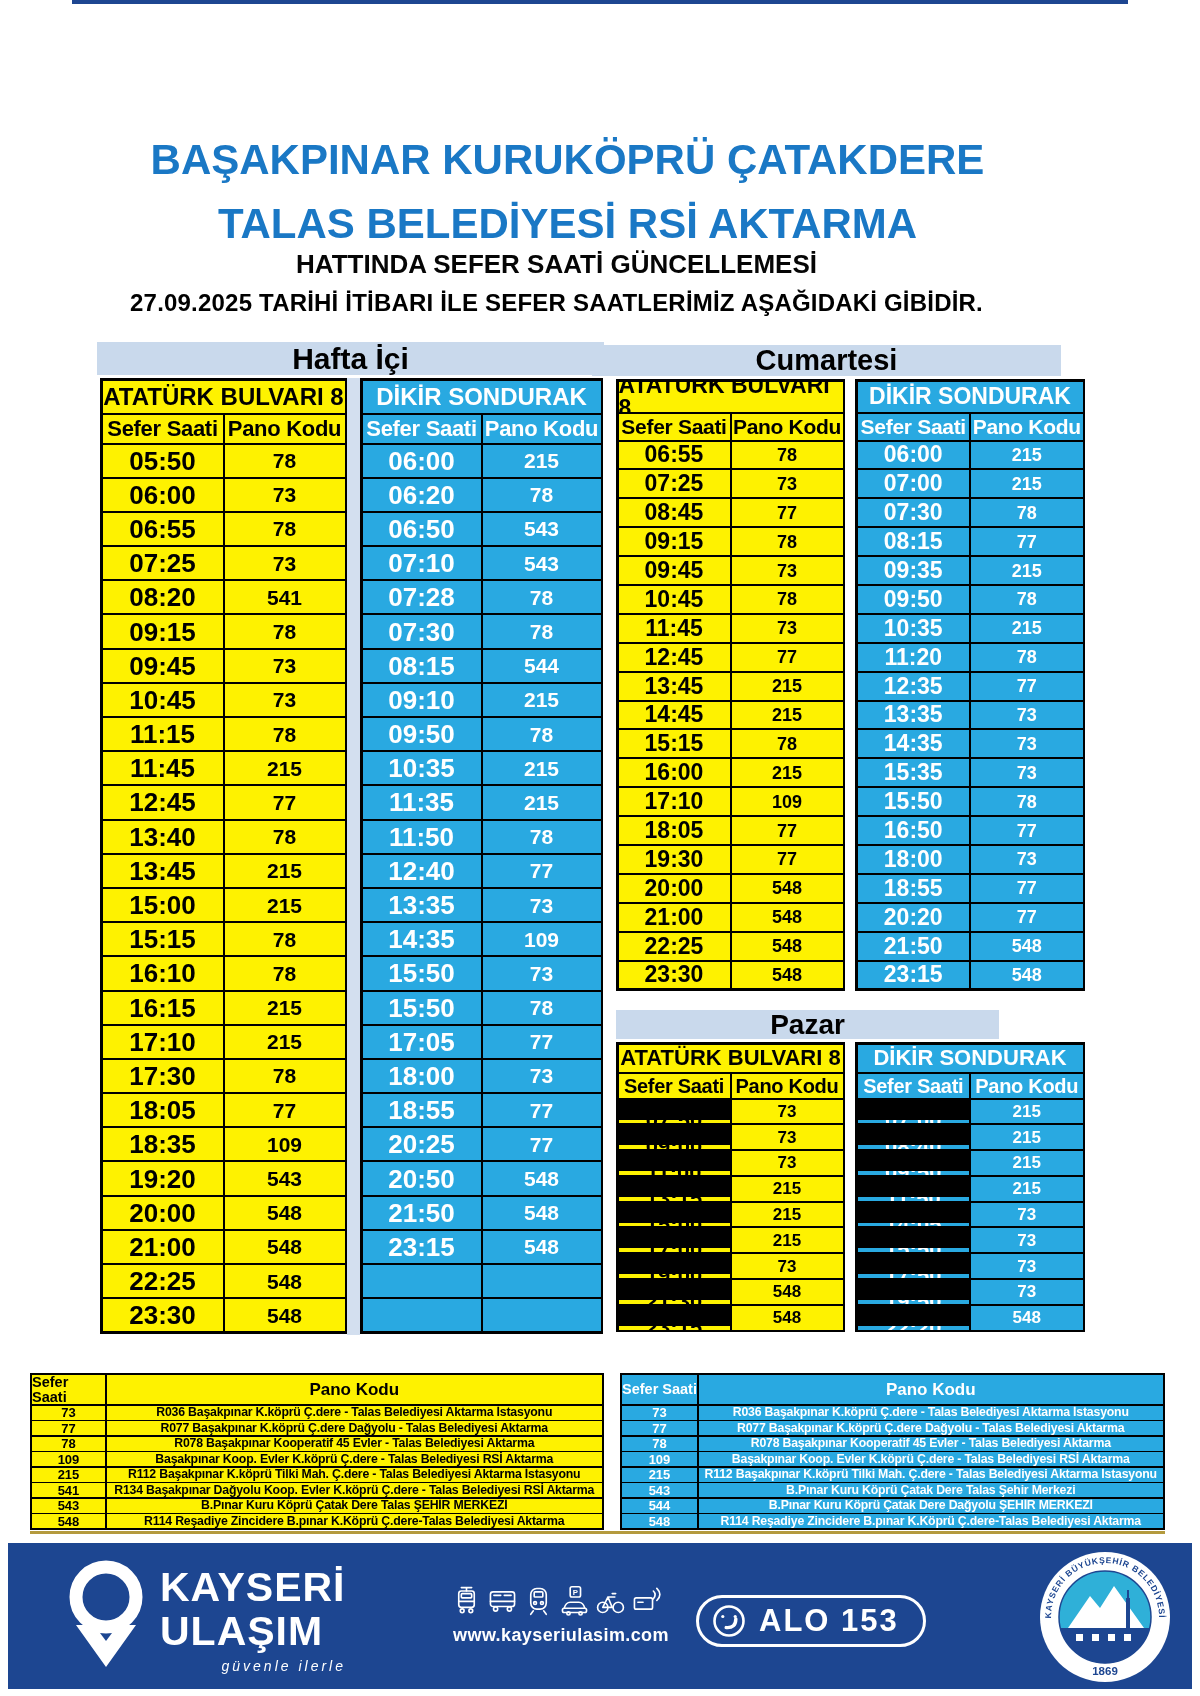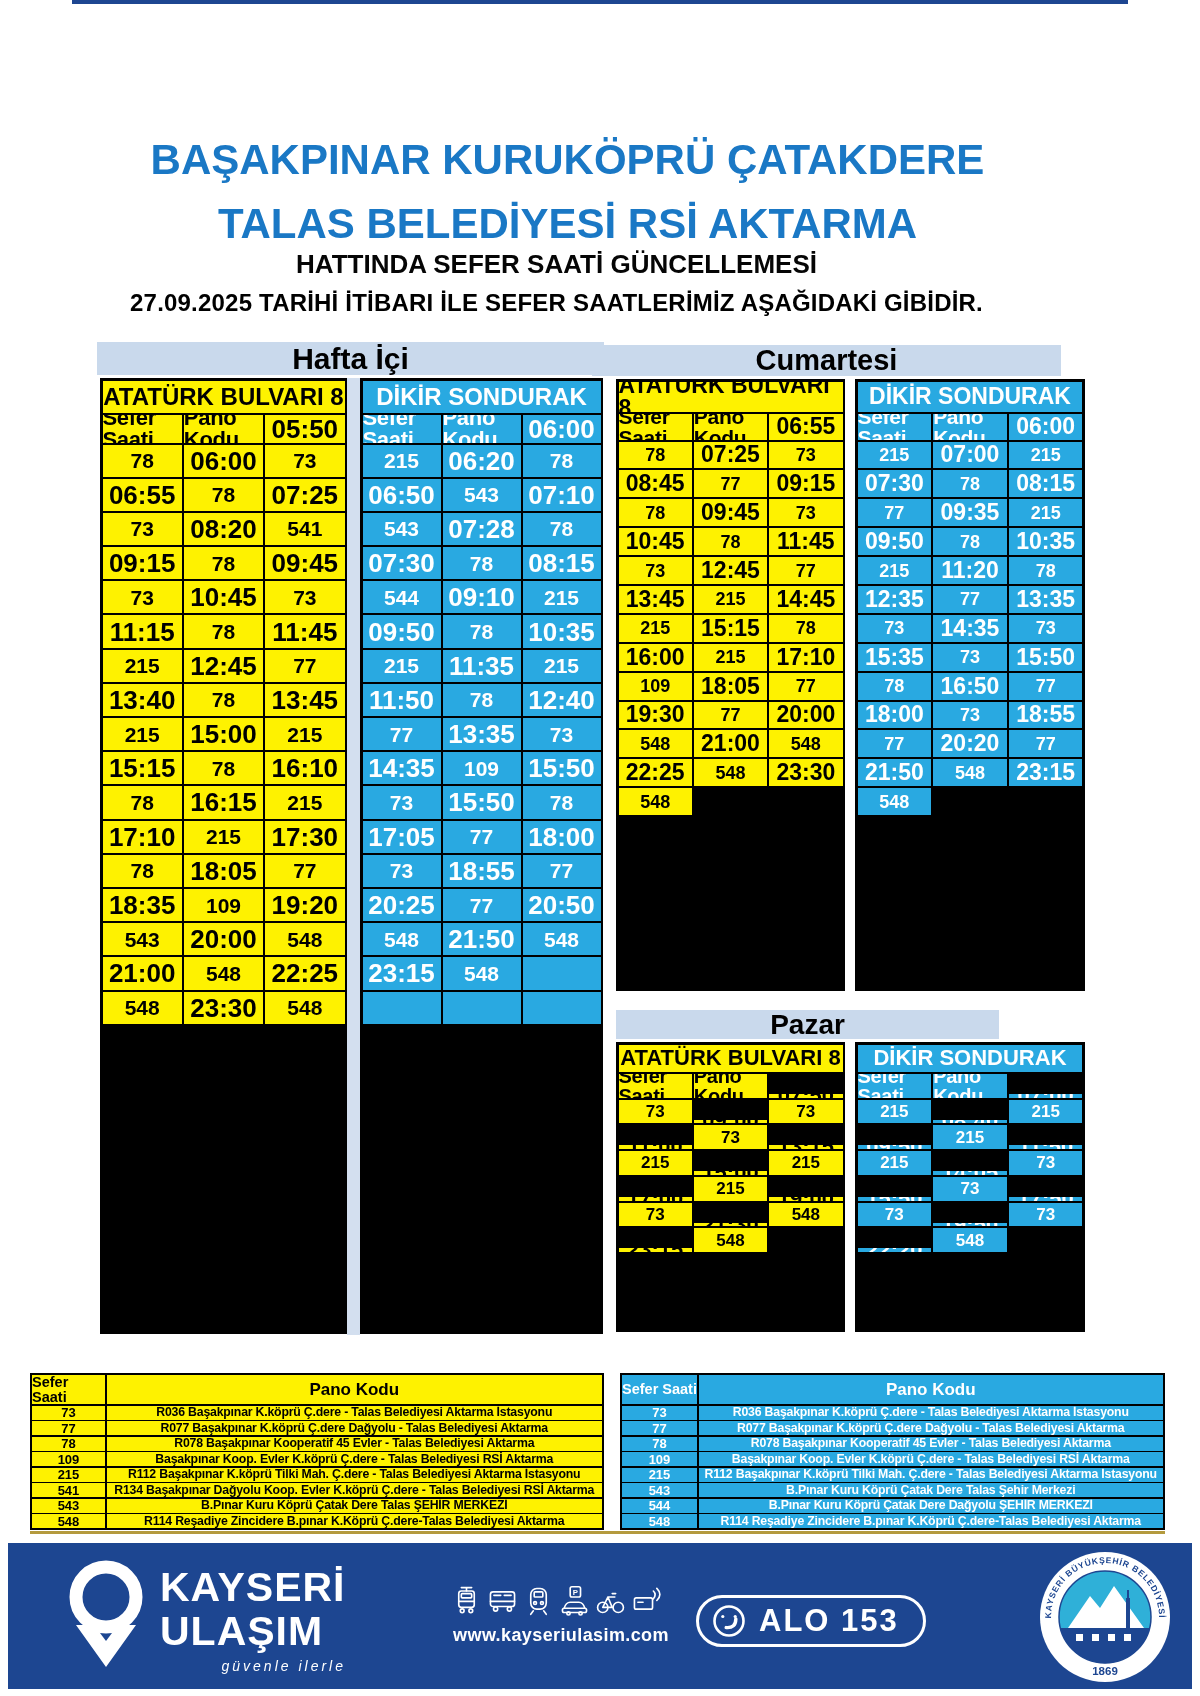--- a/index.html
+++ b/index.html
@@ -23,21 +23,21 @@
   .dateline{position:absolute;top:289px;width:100%;color:#000;font-weight:800;font-size:24px;letter-spacing:.2px;}
 
   .band{position:absolute;background:var(--band);display:flex;align-items:center;justify-content:center;
     font-weight:800;color:#000;}
   .band-weekday{left:97px;top:342px;width:507px;height:33px;font-size:30px;}
   .band-saturday{left:592px;top:345px;width:469px;height:31px;font-size:29px;}
   .band-sunday{left:616px;top:1010px;width:383px;height:29px;font-size:28px;}
 
   .gap-strip{position:absolute;left:347px;top:378px;width:13px;height:957px;background:#d3dfef;}
 
-  .sched{position:absolute;display:grid;grid-template-columns:1fr 1fr 1fr;background:#000;}
+  .sched{position:absolute;display:grid;grid-template-columns:1fr 1fr;background:#000;}
   .sched .cell{display:flex;align-items:center;justify-content:center;font-weight:700;line-height:1;overflow:hidden;}
   .sched .ttl{grid-column:1/-1;font-weight:800;}
   .yellow .cell{background:var(--yellow);color:#000;}
   .cyan .cell{background:var(--cyan);color:#fff;}
 
   .lg{padding:2.5px;gap:2px;grid-template-rows:32px 28px repeat(26,32.2px);}
   .lg .ttl{font-size:24px;} .lg .hdr{font-size:22px;letter-spacing:-.3px;}
   .lg .time{font-size:26px;} .lg .code{font-size:21px;}
 
   .md{padding:2.5px;gap:2px;grid-template-rows:30px 26px repeat(19,26.9px);}

